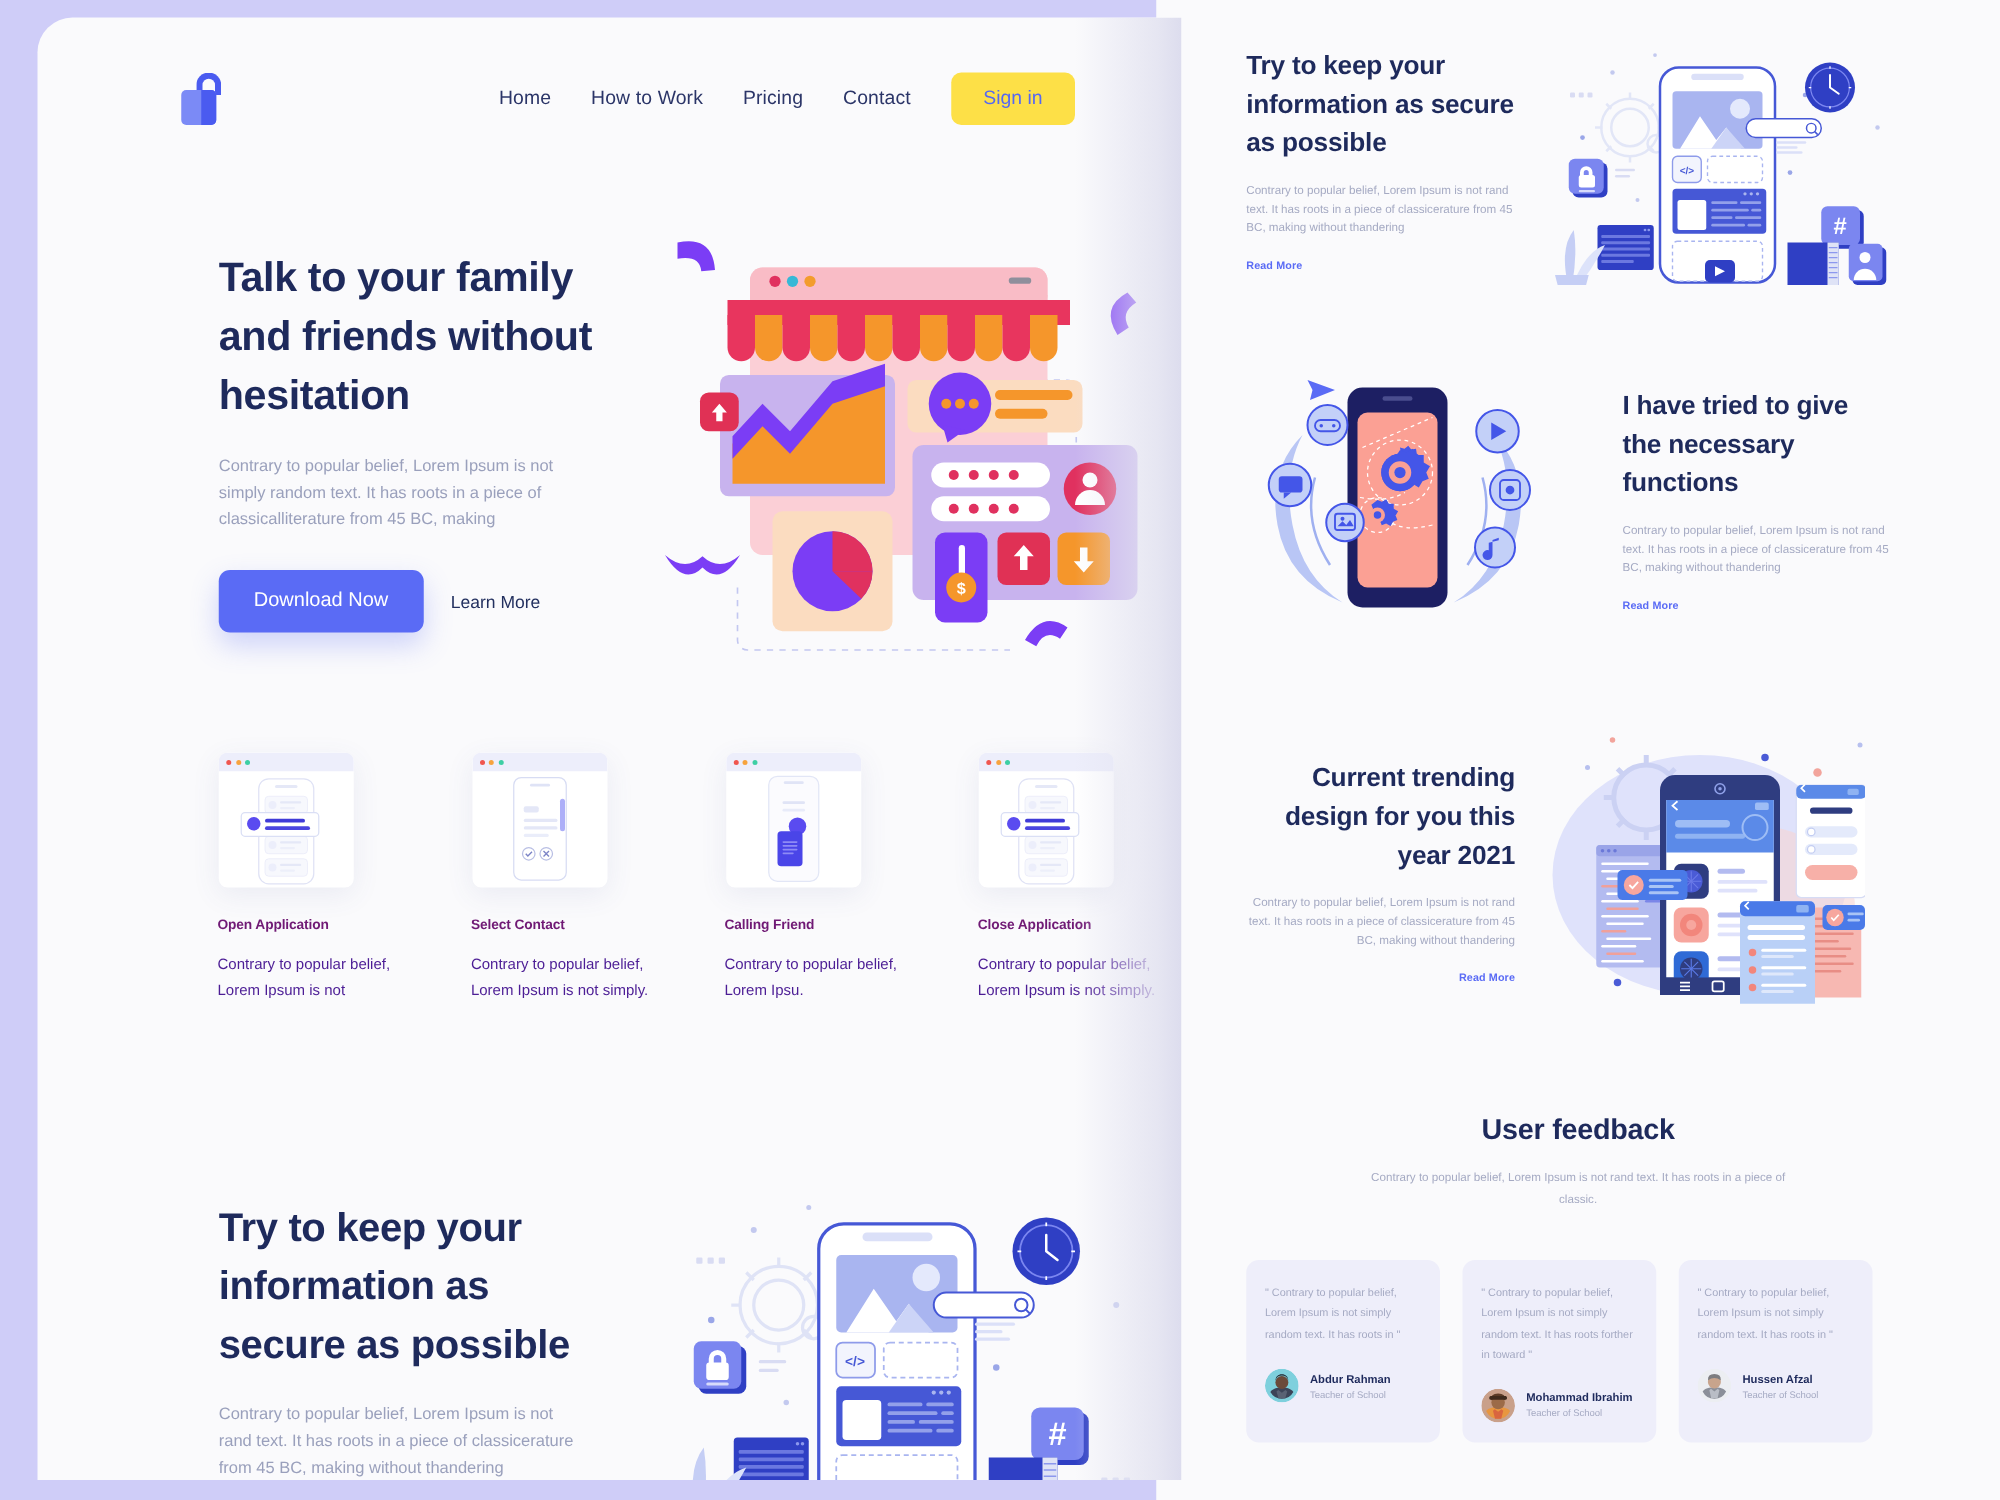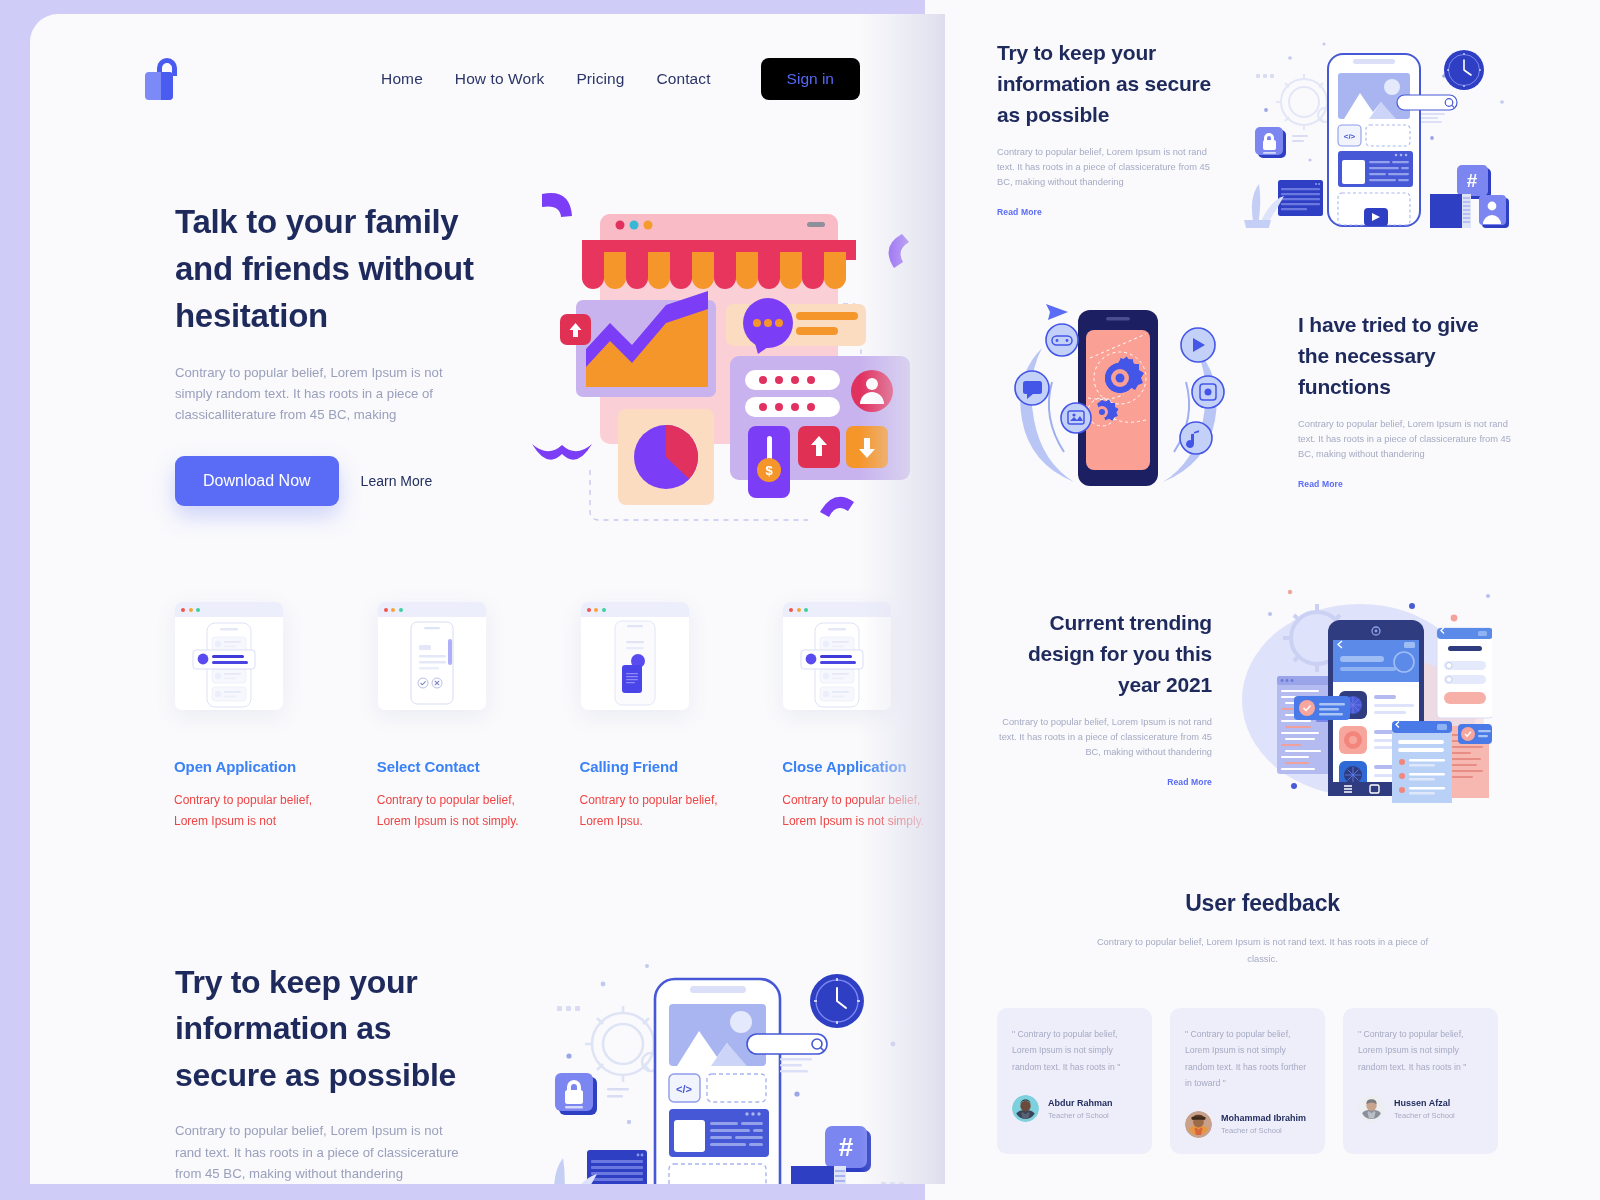--- a/index.html
+++ b/index.html
@@ -35,22 +35,22 @@
   .logo .shackle {
     position:absolute; left: 12px; top: 0; width: 20px; height: 18px;
     border: 5px solid #4a5bf0; border-bottom: none;
     border-radius: 11px 11px 0 0;
   }
   .logo .body { position:absolute; left:0; top: 14px; width: 28px; height: 28px; border-radius: 4px; background:#7b8af6; }
   .logo .body:after { content:''; position:absolute; right:0; top:0; width:12px; height:28px; background:#4a5bf0; border-radius:0 4px 4px 0;}
   .nav-links { margin-left: auto; display: flex; align-items: center; gap: 32px; padding-right: 0; }
   .nav-link { font-size: 15.5px; color: #2b3568; letter-spacing: .1px; cursor: pointer; white-space: nowrap; }
   .signin-btn {
-    margin-left: 18px; margin-right: 0;
-    background: #000000; color: #5568f3; font-size: 15.5px;
+    margin-right: 0;
+    background: #fde047; color: #5568f3; font-size: 15.5px;
     padding: 12px 26px; border: none; border-radius: 8px; cursor: pointer;
     font-family: inherit; white-space: nowrap;
   }
 
   
   .hero-text { position: absolute; left: 145px; top: 185px; width: 320px; }
   h1.hero-title {
     font-size: 33px; line-height: 1.42; font-weight: 800; color: #1e2a5c;
     letter-spacing: -0.3px;
   }
@@ -71,22 +71,22 @@
   .feature { width: 154px; }
   .mock {
     width: 108px; height: 108px; border-radius: 7px; background: #fff;
     box-shadow: 0 6px 22px rgba(80,90,160,.09); overflow: hidden; position: relative;
     margin-left: 1px;
   }
   .mock-bar { height: 15px; background: #edeefb; display: flex; align-items: center; gap: 3.5px; padding-left: 6px; }
   .dot { width: 4px; height: 4px; border-radius: 50%; }
   .d-r { background:#f0564f; } .d-y { background:#f7a33d; } .d-g { background:#3ecfa4; }
   .mock-body { position: relative; height: 93px; }
-  .feature h3 { margin-top: 48px; font-size: 15px; font-weight: 800; color: #3b82f6; letter-spacing: -.1px; }
-  .feature p { margin-top: 15px; font-size: 12px; line-height: 1.75; color: #ef4444; }
+  .feature h3 { margin-top: 24px; font-size: 11px; font-weight: 800; color: #701a75; letter-spacing: -.1px; }
+  .feature p { margin-top: 15px; font-size: 12px; line-height: 1.75; color: #4c1d95; }
 
   
   .secure-left { position: absolute; left: 145px; top: 945px; width: 320px; }
   .secure-left h2 { font-size: 32px; line-height: 1.45; font-weight: 800; color: #1e2a5c; letter-spacing: -.3px; }
   .secure-left p { margin-top: 22px; font-size: 13.2px; line-height: 1.62; color: #9aa0bc; width: 285px; }
   .secure-ill { position: absolute; left: 495px; top: 930px; width: 400px; height: 270px; }
 
   
   .r-sec { position: absolute; }
   .r-title { font-size: 21px; line-height: 1.47; font-weight: 800; color: #1e2a5c; letter-spacing: -.2px; }

